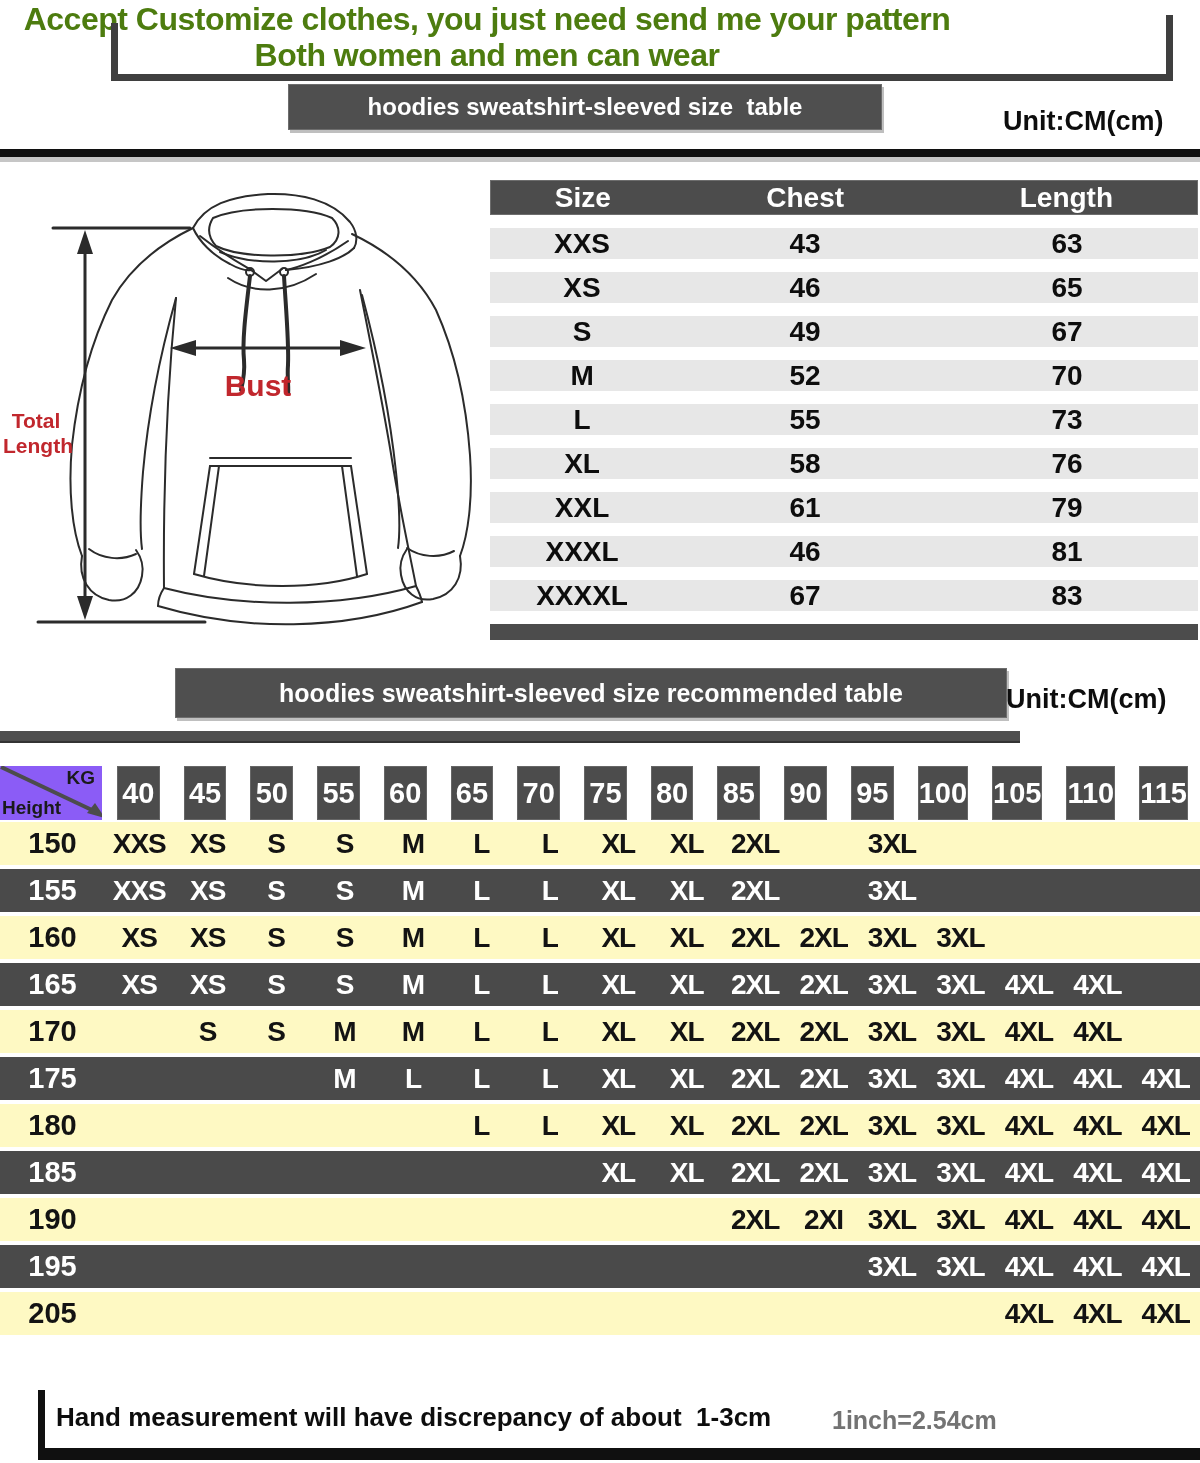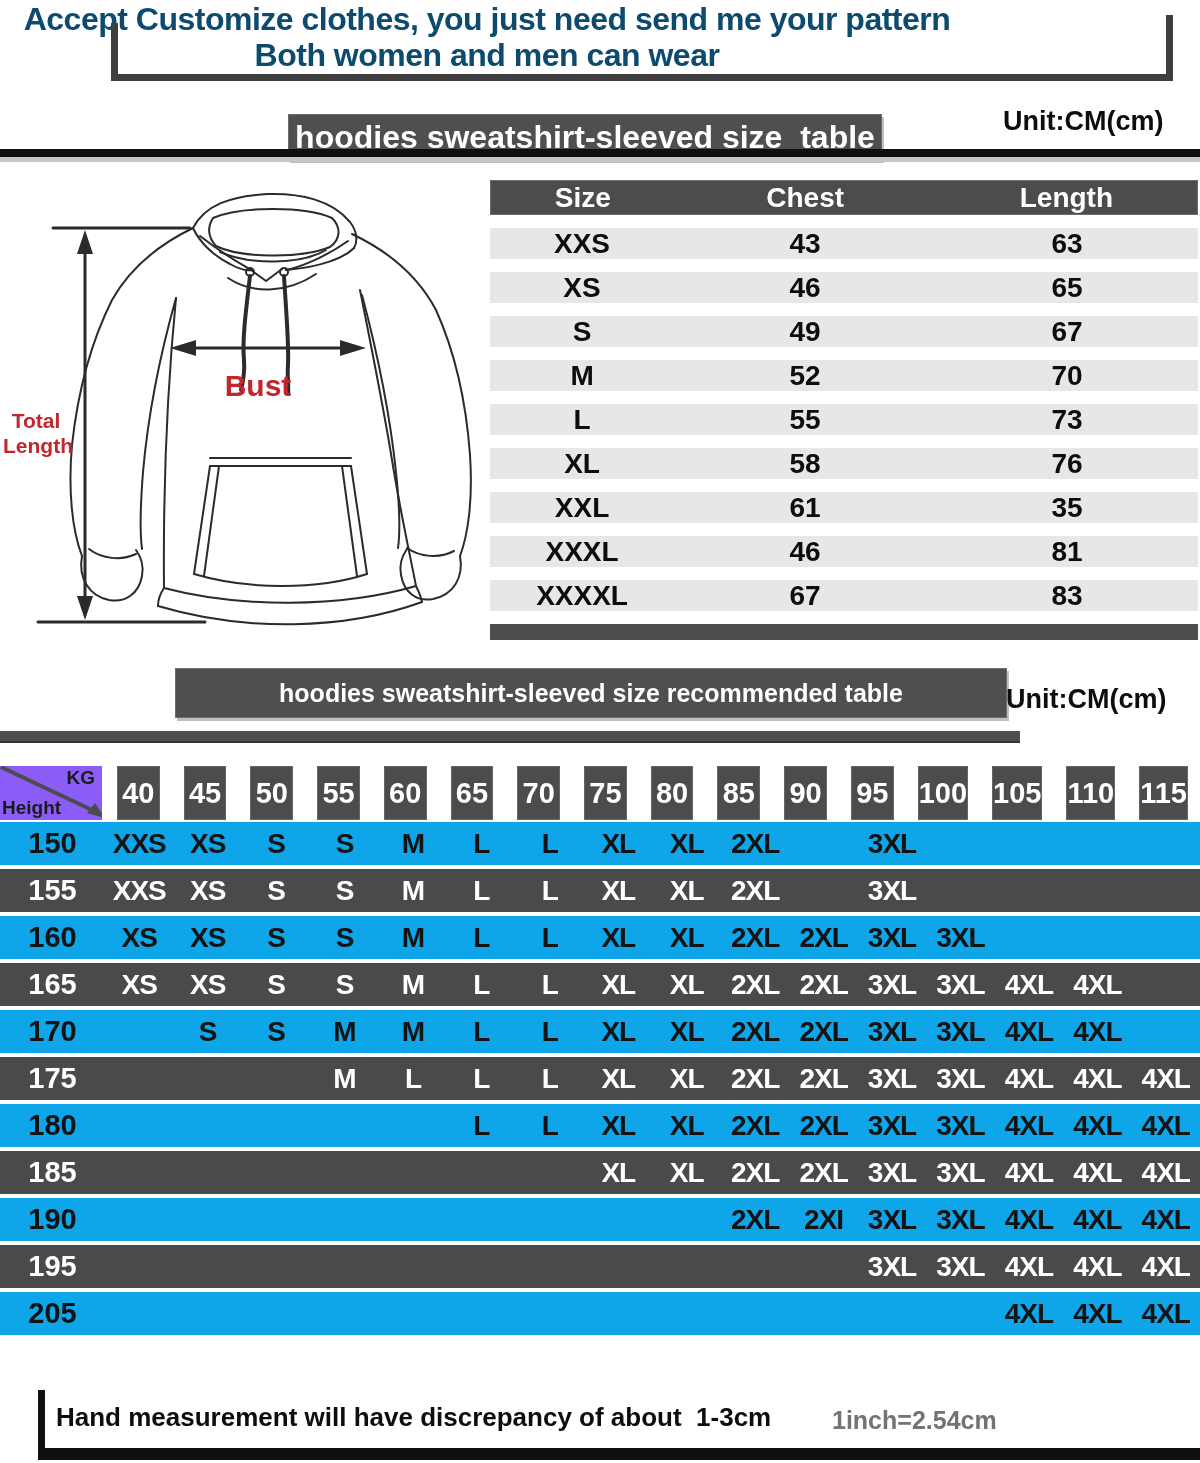--- a/index.html
+++ b/index.html
@@ -3,32 +3,32 @@
 <meta charset="utf-8">
 <style>
   html,body{margin:0;padding:0}
   body{
     position:relative;width:1200px;height:1463px;background:#fff;overflow:hidden;
     font-family:"Liberation Sans",sans-serif;font-weight:bold;color:#151515;
   }
   .abs{position:absolute}
 
   
-  .hdr-line{left:0;width:974px;text-align:center;font-size:32px;line-height:36px;letter-spacing:-0.5px;color:#0c4a6e}
+  .hdr-line{left:0;width:974px;text-align:center;font-size:32px;line-height:36px;letter-spacing:-0.5px;color:#4d7c0f}
   .hdr-line1{top:1px}
   .hdr-line2{top:37px}
   .bracket{background:#3f3f3f}
   .bracket-left{left:111px;top:23px;width:7px;height:58px}
   .bracket-bottom{left:111px;top:74px;width:1062px;height:7px}
   .bracket-right{left:1166px;top:15px;width:7px;height:66px}
 
   
   .banner{background:#4f4f4f;color:#fff;display:flex;align-items:center;justify-content:center;
           border:1px solid #6d6d6d;box-shadow:2px 3px 0 rgba(0,0,0,.25);white-space:pre}
-  .banner1{left:288px;top:114px;width:592px;height:44px;font-size:32px}
+  .banner1{left:288px;top:84px;width:592px;height:44px;font-size:24px}
   .banner2{left:175px;top:668px;width:830px;height:48px;font-size:25px}
   .unit{font-size:27px;color:#0d0d0d}
   .unit1{left:1003px;top:106px;width:197px}
   .unit2{left:1006px;top:684px;width:194px}
   .divider-black{left:0;top:149px;width:1200px;height:8px;background:#101010}
   .divider-gray{left:0;top:157px;width:1200px;height:5px;background:#c6c6c6}
   .bar2{left:0;top:731px;width:1020px;height:10px;background:#4e4e4e;border-bottom:2px solid #333}
 
   
   .diagram{left:0;top:160px}
@@ -48,21 +48,21 @@
 
   
   .rec-header{left:0;top:766px;width:1200px;height:52px;display:grid;grid-template-columns:105px repeat(16,1fr)}
   .rec-corner{position:relative;background:#8b5cf6;margin-right:3px;overflow:hidden}
   .rec-corner .kg{position:absolute;right:7px;top:1px;font-size:19px;color:#1a1a1a}
   .rec-corner .hgt{position:absolute;left:2px;bottom:1px;font-size:19px;color:#1a1a1a}
   .rec-corner svg{position:absolute;left:0;top:0}
   .rec-wcell{background:#4c4c4c;color:#fff;font-size:29px;text-align:center;line-height:52px;margin:0 12px;border:1px solid #666}
   .rec-rows{left:0;top:822px;width:1200px}
   .rec-row{display:grid;grid-template-columns:105px repeat(16,1fr);height:43px;margin-bottom:4px}
-  .rec-row.light{background:#0ea5e9;color:#131313}
+  .rec-row.light{background:#fef9c3;color:#131313}
   .rec-row.dark{background:#4a4a4a;color:#fff}
   .rec-hcell{font-size:29px;text-align:center;line-height:43px}
   .rec-cell{font-size:28px;text-align:center;line-height:43px;letter-spacing:-1px}
 
   
   .note-vbar{left:38px;top:1390px;width:7px;height:60px;background:#101010}
   .note-hbar{left:38px;top:1448px;width:1162px;height:12px;background:#101010}
   .note-text{left:56px;top:1402px;font-size:26px;white-space:pre;color:#0d0d0d}
   .note-conv{left:832px;top:1406px;font-size:25px;color:#737373}
 </style>
@@ -182,21 +182,21 @@
        <div>73</div>
      </div>
       <div class="st-row">
        <div>XL</div>
        <div>58</div>
        <div>76</div>
      </div>
       <div class="st-row">
        <div>XXL</div>
        <div>61</div>
-       <div>35</div>
+       <div>79</div>
      </div>
       <div class="st-row">
        <div>XXXL</div>
        <div>46</div>
        <div>81</div>
      </div>
       <div class="st-row">
        <div>XXXXL</div>
        <div>67</div>
        <div>83</div>

